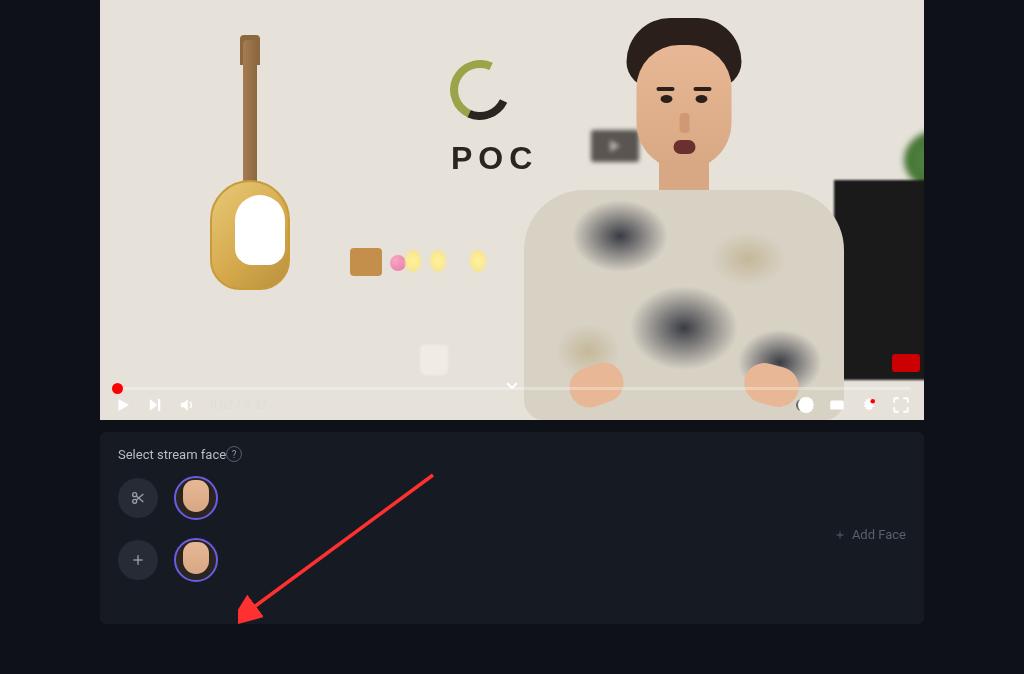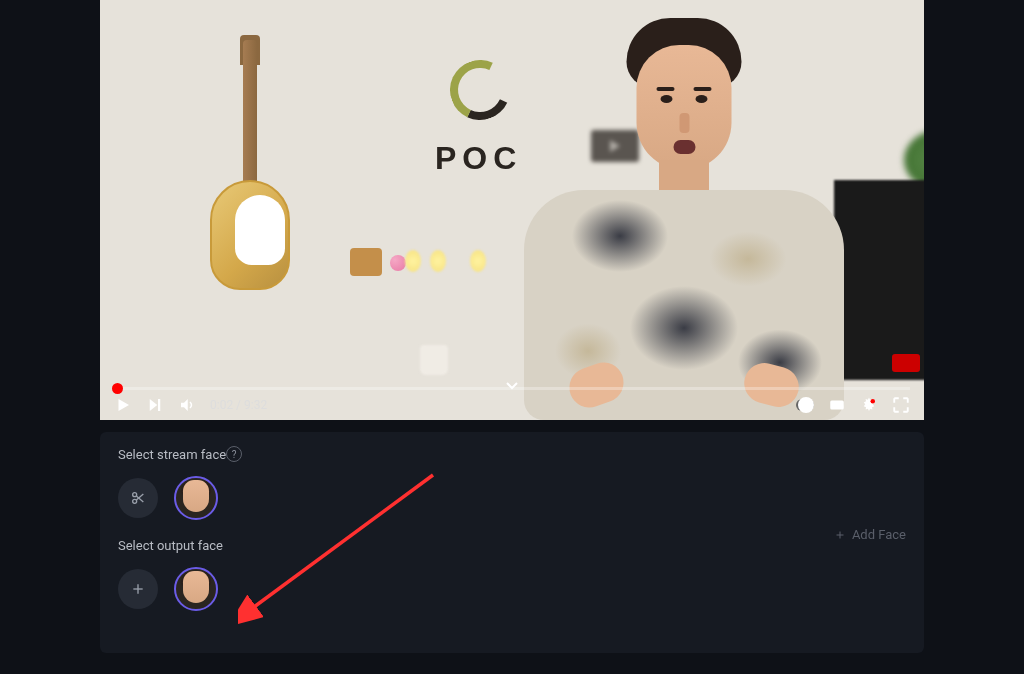--- a/index.html
+++ b/index.html
@@ -95,21 +95,21 @@
       width: 60px;
       height: 60px;
       border-radius: 50%;
       border: 8px solid #9ca348;
       border-right-color: transparent;
       border-bottom-color: #2a2520;
       transform: rotate(-20deg);
     }
     .poc-text {
       position: absolute;
-      left: 335px;
+      left: 351px;
       top: 140px;
       font-family: "Arial Black", sans-serif;
       font-size: 32px;
       font-weight: 900;
       letter-spacing: 6px;
       color: #2a2520;
     }
     
     .shelf-bg {
       position: absolute;
@@ -602,21 +602,20 @@
           <line x1="9.5" y1="9" x2="20" y2="18"></line>
           <line x1="9.5" y1="15" x2="20" y2="6"></line>
         </svg>
       </div>
       <div class="face-thumb">
         <div class="mini-hair"></div>
         <div class="mini-face"></div>
       </div>
     </div>
 
-    <div class="section-label-2">Select output face</div>
     <div class="face-row">
       <div class="circle-btn">
         <svg viewBox="0 0 24 24">
           <line x1="12" y1="5" x2="12" y2="19"></line>
           <line x1="5" y1="12" x2="19" y2="12"></line>
         </svg>
       </div>
       <div class="face-thumb">
         <div class="mini-hair"></div>
         <div class="mini-face"></div>

